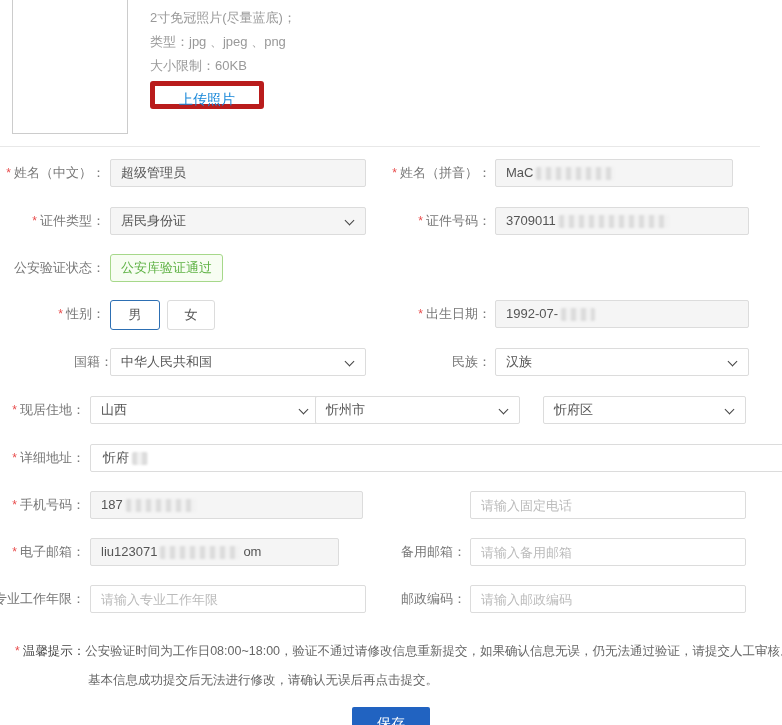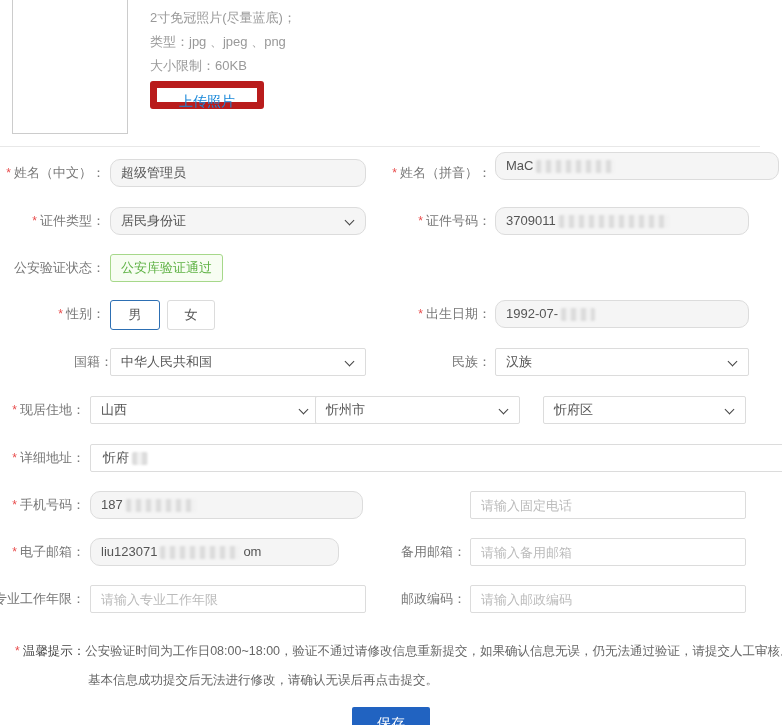--- a/index.html
+++ b/index.html
@@ -3,41 +3,41 @@
 <meta charset="utf-8">
 <style>
   html,body{margin:0;padding:0;background:#fff;font-family:"Liberation Sans","DejaVu Sans",sans-serif;}
   #screen{position:relative;width:782px;height:725px;overflow:hidden;background:#fff;}
 
   .lbl{position:absolute;height:28px;line-height:28px;font-size:13px;color:#777;text-align:right;white-space:nowrap;}
   .req{color:#e84c4c;margin-right:3px;font-size:12px;}
 
   .box{position:absolute;height:28px;box-sizing:border-box;border:1px solid #dcdcdc;border-radius:2px;
        background:#fff;font-size:13px;color:#555;line-height:26px;padding:0 10px;white-space:nowrap;overflow:hidden;}
-  .box.dis{background:#f5f5f5;border-radius:10px;}
+  .box.dis{background:#f5f5f5;}
   input.box{outline:none;font-family:inherit;}
   input.box::placeholder{color:#bbb;}
 
   .sel .chev{position:absolute;right:12px;top:9px;width:6px;height:6px;
        border-right:1.6px solid #444;border-bottom:1.6px solid #444;transform:rotate(45deg);}
 
   .redact{display:inline-block;height:13px;vertical-align:middle;margin:0 3px;border-radius:2px;
        background:repeating-linear-gradient(90deg,#dcdcdc 0 5px,#f1f1f1 5px 10px);filter:blur(1.3px);}
 
   .badge{position:absolute;height:28px;box-sizing:border-box;line-height:26px;padding:0 10px;
        border:1px solid #a6d88a;background:#f7fdf2;color:#5fb245;border-radius:3px;font-size:13px;}
 
   .gbtn{position:absolute;height:30px;box-sizing:border-box;border:1px solid #dcdcdc;border-radius:3px;
        background:#fff;font-size:13px;color:#555;text-align:center;line-height:28px;cursor:pointer;}
   .gbtn.on{border-color:#2d6fb3;}
 
   .photo-box{position:absolute;left:12px;top:-4px;width:114px;height:136px;border:1px solid #ccc;background:#fff;}
   .ptip{position:absolute;left:150px;font-size:13px;color:#999;line-height:16px;white-space:nowrap;}
   .upload-btn{position:absolute;left:150px;top:81px;width:114px;height:28px;box-sizing:border-box;
-       border:7px solid #b91c1c;border-radius:3px;background:#fff;color:#1787d9;font-size:14px;
+       border:5px solid #b91c1c;border-radius:3px;background:#fff;color:#1787d9;font-size:14px;
        text-align:center;line-height:26px;cursor:pointer;}
 
   .divider{position:absolute;left:0;top:146px;width:760px;border-top:1px solid #e8e8e8;}
 
   .tip-line{position:absolute;font-size:12.5px;color:#666;white-space:nowrap;line-height:16px;}
   .tip-label{color:#444;}
 
   .save-btn{position:absolute;left:352px;top:707px;width:78px;height:34px;border:none;border-radius:2px;
        background:#2163c1;color:#fff;font-size:14px;font-family:inherit;cursor:pointer;}
 </style>
@@ -50,21 +50,21 @@
   <div class="ptip" style="top:10px;">2寸免冠照片(尽量蓝底)；</div>
   <div class="ptip" style="top:34px;">类型：jpg 、jpeg 、png</div>
   <div class="ptip" style="top:58px;">大小限制：60KB</div>
   <div class="upload-btn">上传照片</div>
 
   <div class="divider"></div>
 
   <div class="lbl" style="left:0;width:105px;top:159px;"><span class="req">*</span><span>姓名（中文）：</span></div>
   <div class="box dis" style="left:110px;width:256px;top:159px;"><span>超级管理员</span></div>
   <div class="lbl" style="left:370px;width:121px;top:159px;"><span class="req">*</span><span>姓名（拼音）：</span></div>
-  <div class="box dis" style="left:495px;width:284px;top:152px;"><span>MaC</span><span class="redact" style="width:78px;"></span></div>
+  <div class="box dis" style="left:495px;width:238px;top:159px;"><span>MaC</span><span class="redact" style="width:78px;"></span></div>
 
   <div class="lbl" style="left:0;width:105px;top:207px;"><span class="req">*</span><span>证件类型：</span></div>
   <div class="box dis sel" style="left:110px;width:256px;top:207px;"><span>居民身份证</span><span class="chev"></span></div>
   <div class="lbl" style="left:370px;width:121px;top:207px;"><span class="req">*</span><span>证件号码：</span></div>
   <div class="box dis" style="left:495px;width:254px;top:207px;"><span>3709011</span><span class="redact" style="width:110px;"></span></div>
 
   <div class="lbl" style="left:0;width:105px;top:254px;"><span>公安验证状态：</span></div>
   <div class="badge" style="left:110px;top:254px;">公安库验证通过</div>
 
   <div class="lbl" style="left:0;width:105px;top:300px;"><span class="req">*</span><span>性别：</span></div>

